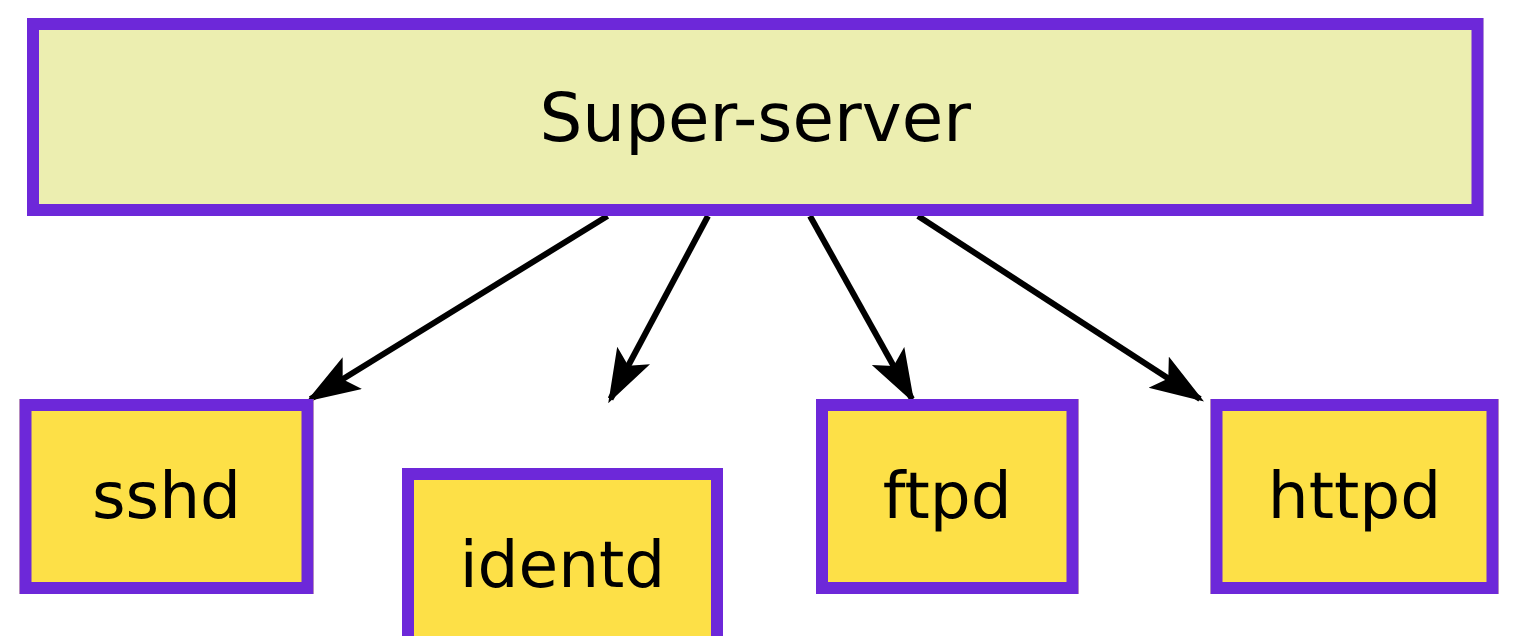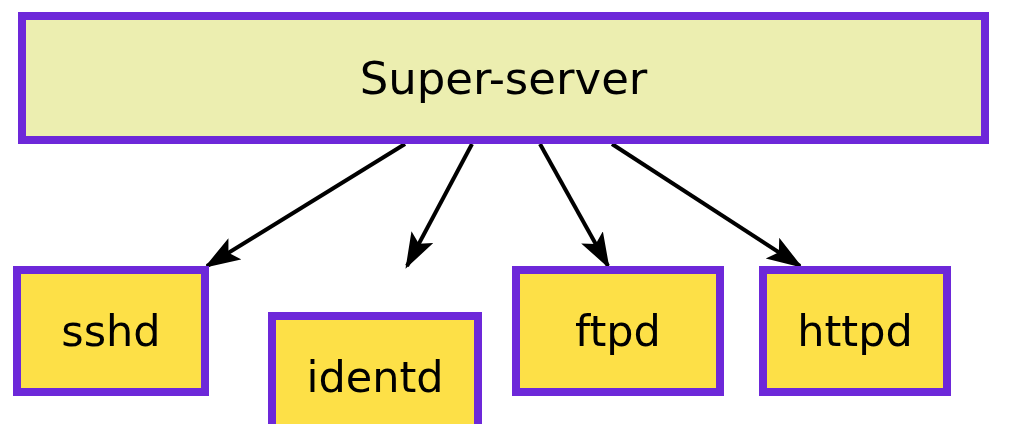--- a/index.html
+++ b/index.html
@@ -53,22 +53,22 @@
   .leaf-node {
     background: #fde047;
     top: 266px;
     height: 130px;
   }
   .leaf-node .node-label {
     font-size: 43px;
   }
   #node-sshd   { left: 13px;  width: 196px; }
   #node-identd { left: 268px; width: 214px; margin-top: 46px; }
-  #node-ftpd   { left: 512px; width: 212px; }
-  #node-httpd  { left: 759px; width: 192px; }
+  #node-ftpd   { left: 544px; width: 175px; }
+  #node-httpd  { left: 807px; width: 192px; }
 </style>
 </head>
 <body>
 
 <div id="diagram-root">
 
   <svg id="edge-layer" viewBox="0 0 1024 424" width="1024" height="424" xmlns="http://www.w3.org/2000/svg">
     <defs>
       <marker id="arrowhead" markerWidth="9" markerHeight="9" refX="8.2" refY="3.1" orient="auto" markerUnits="strokeWidth">
         <path d="M0,0 L9,3.1 L0,6.2 L1.9,3.1 z" fill="#000000"></path>

